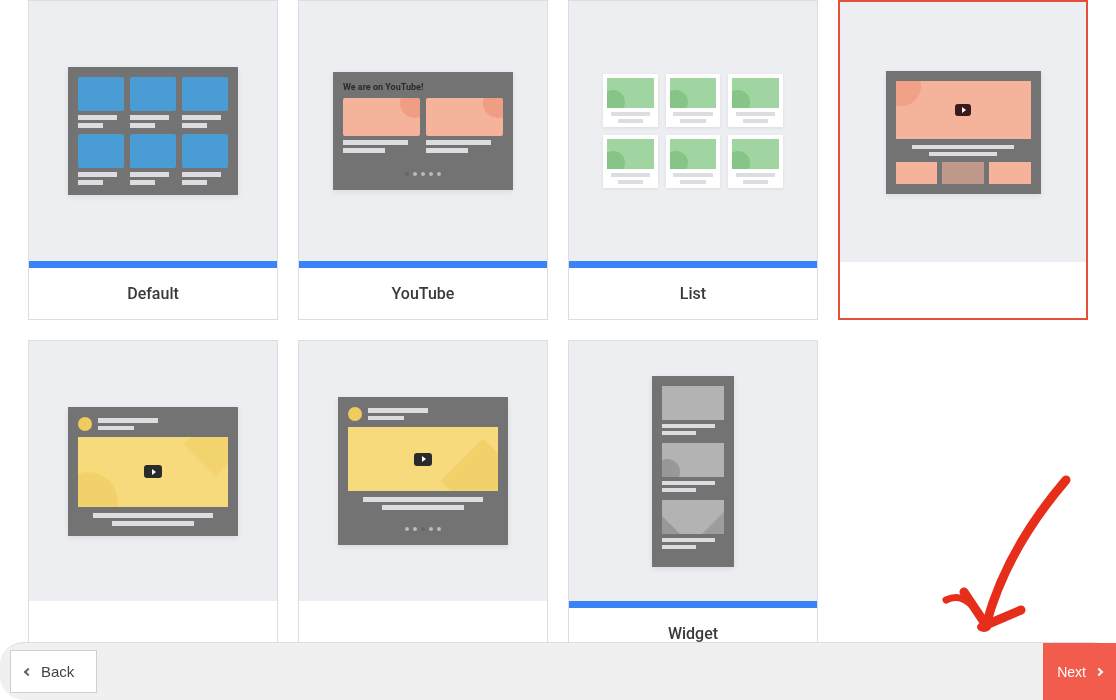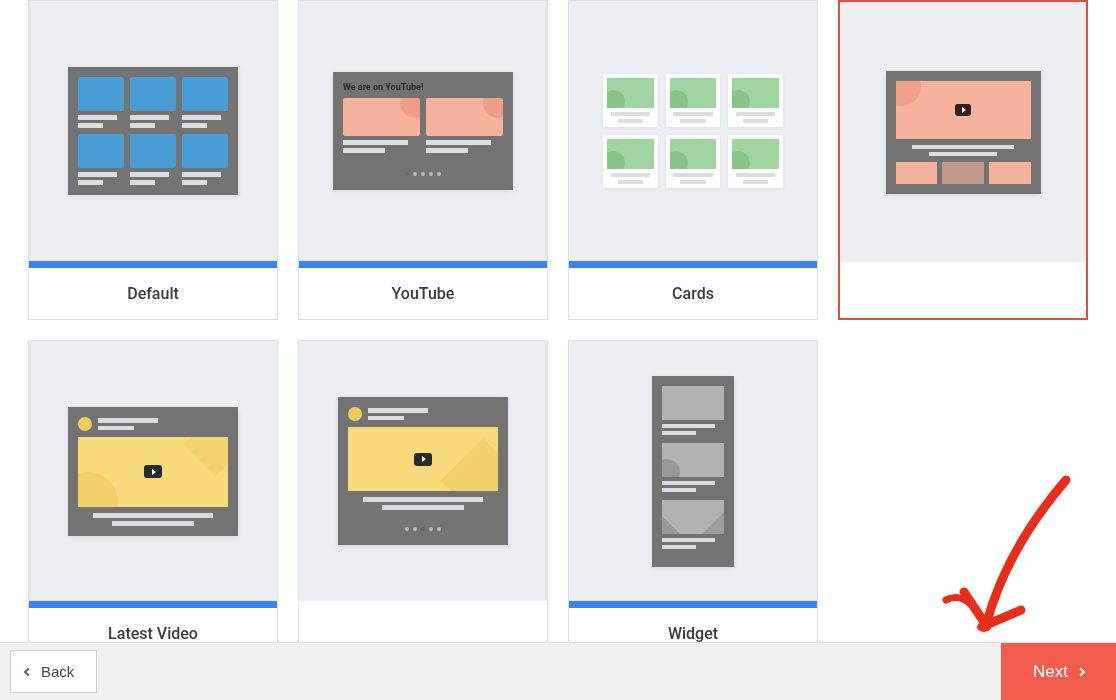--- a/index.html
+++ b/index.html
@@ -101,23 +101,23 @@
 .wgt { width: 82px; }
 .wgt .item { margin-bottom:8px; }
 .wgt .img { background:#b3b3b3; height:34px; position:relative; overflow:hidden; }
 .wgt .img.p2::before { content:""; position:absolute; left:-8px; bottom:-8px; width:26px; height:26px; background: rgba(90,90,90,.3); border-radius:50%; }
 .wgt .img.p3::before { content:""; position:absolute; left:0; bottom:0; border-left:18px solid rgba(90,90,90,.3); border-top:18px solid transparent; }
 .wgt .img.p3::after { content:""; position:absolute; right:0; bottom:0; border-right:22px solid rgba(90,90,90,.25); border-top:22px solid transparent; }
 .wgt .l1 { background:#dcdde1; height:4px; width:85%; margin-top:4px; }
 .wgt .l2 { background:#dcdde1; height:4px; width:55%; margin-top:3px; }
 
 
-.footer { position:absolute; bottom:0; left:0; right:0; height:58px; background:#f0f0f1; border-top:1px solid #dcdde1; display:flex; align-items:center; justify-content:space-between; padding:0 0 0 10px; }
+.footer { position:absolute; bottom:0; left:0; right:0; height:58px; background:#f0f0f1; border-top:1px solid #dcdde1; display:flex; align-items:center; justify-content:space-between; padding:0 0 0 10px;border-radius:24px; }
 .btn-back { background:#fff; border:1px solid #cfd0d3; color:#444; font-size:15px; padding:12px 22px 12px 14px; cursor:pointer; display:flex; align-items:center; gap:10px; }
-.btn-next { background:#f25c4d; color:#fff; border:none; font-size:17px; font-weight:500; padding:14px 32px; cursor:pointer; display:flex; align-items:center; gap:10px; height:58px; }
+.btn-next { background:#f25c4d; color:#fff; border:none; font-size:14px; font-weight:500; padding:14px 14px; cursor:pointer; display:flex; align-items:center; gap:10px; height:58px; }
 .chev { display:inline-block; width:6px; height:6px; border-style:solid; border-width:2px 2px 0 0; }
 .chev.left { transform:rotate(-135deg); border-color:#666; }
 .chev.right { transform:rotate(45deg); border-color:#fff; }
 
 
 .annot { position:absolute; right:20px; bottom:30px; pointer-events:none; }
 </style>
 </head>
 <body>
 
@@ -213,21 +213,21 @@
             <div class="l1"></div>
             <div class="l2"></div>
           </div>
         <div class="cards-cell">
             <div class="img"></div>
             <div class="l1"></div>
             <div class="l2"></div>
           </div>
       </div>
     </div>
-    <div class="label">Cards</div>
+    <div class="label">List</div>
   </div>
 
 
   <div class="card selected">
     <div class="preview">
       <div class="mock gal">
         <div class="big">
             <div class="play"></div>
           </div>
         <div class="meta">
@@ -255,21 +255,20 @@
           </div>
         <div class="vid">
             <div class="play"></div>
           </div>
         <div class="below">
             <div class="l1"></div>
             <div class="l2"></div>
           </div>
       </div>
     </div>
-    <div class="label">Latest Video</div>
   </div>
 
   <div class="card">
     <div class="preview">
       <div class="mock sc">
         <div class="hdr">
             <div class="avatar"></div>
             <div class="hlines">
               <div class="l1"></div>
               <div class="l2"></div>

